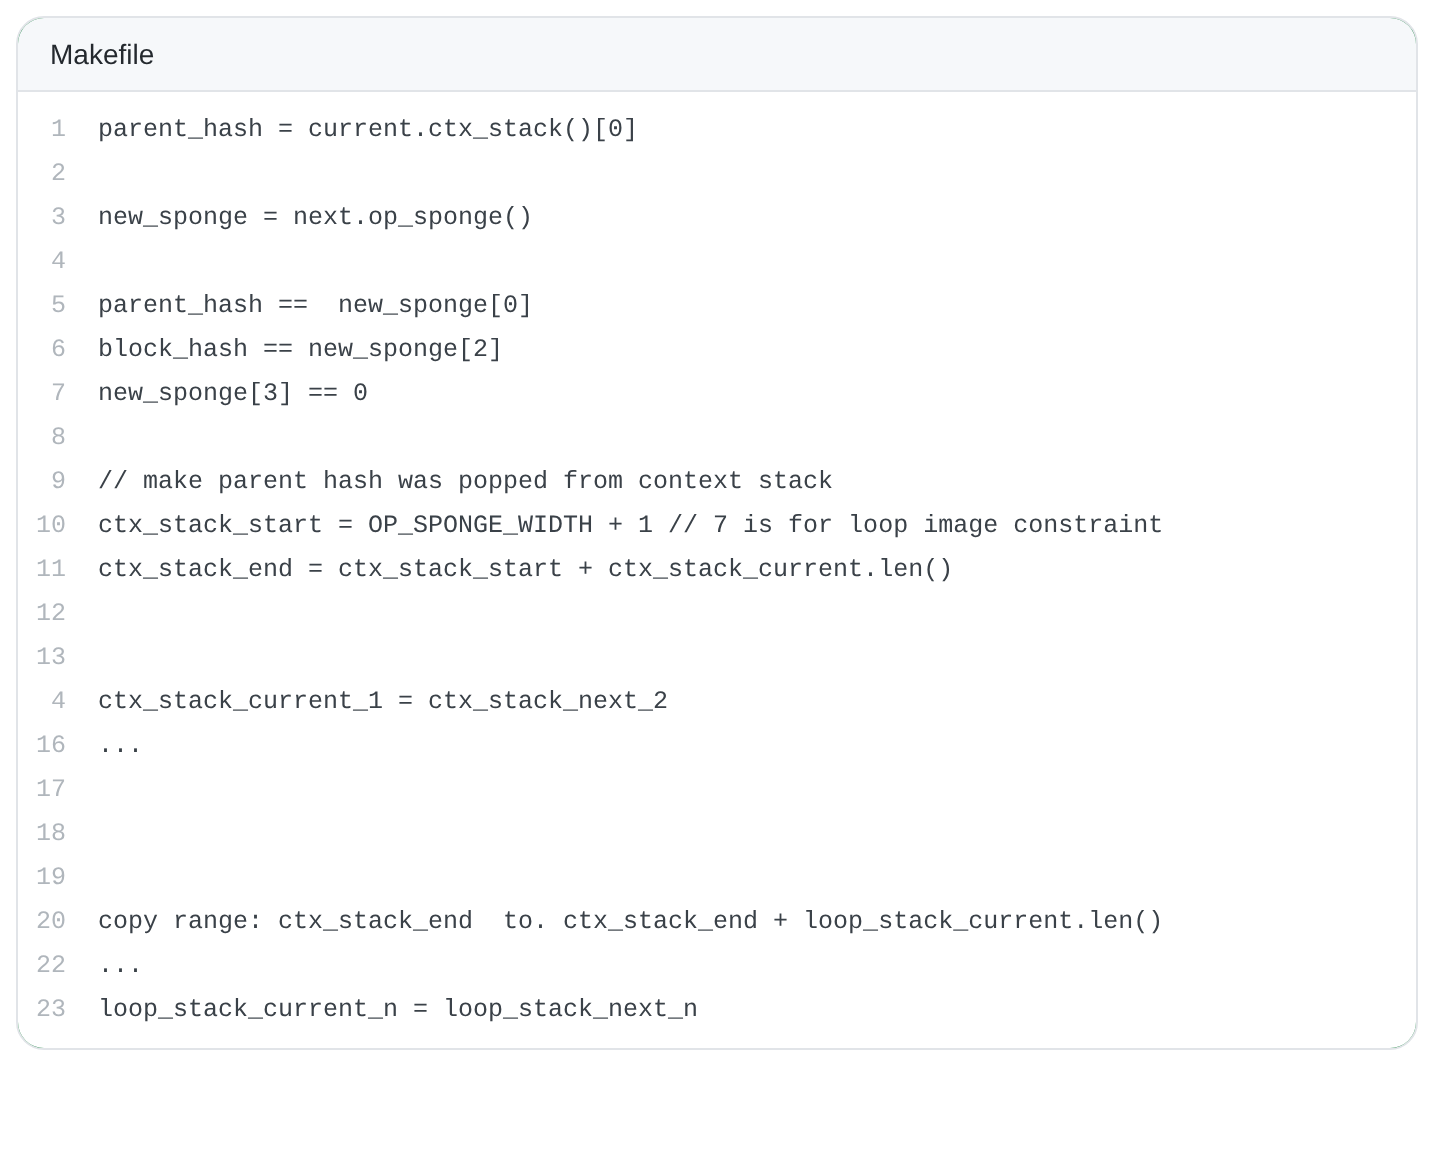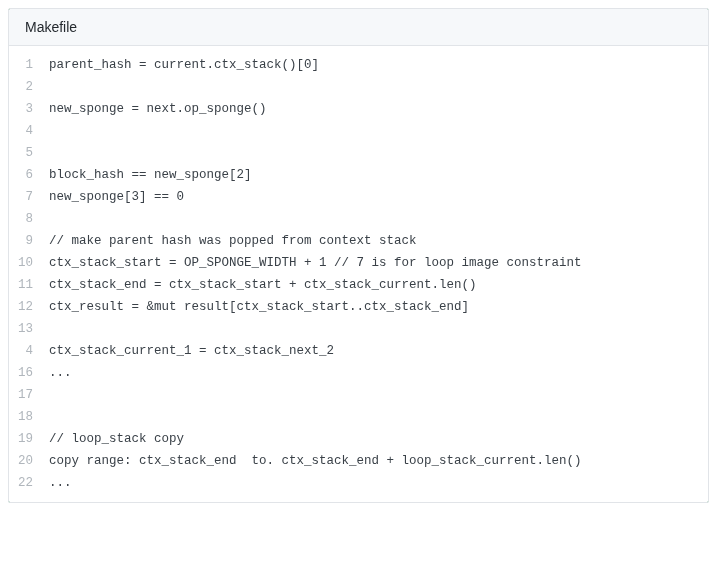--- a/index.html
+++ b/index.html
@@ -7,21 +7,21 @@
       padding: 0;
       box-sizing: border-box;
     }
     body {
       font-family: -apple-system, BlinkMacSystemFont, "Segoe UI", Helvetica, Arial, sans-serif;
       background: #ffffff;
       padding: 8px;
     }
     .code-block {
       border: 1px solid #e1e4e8;
-      border-radius: 2px;
+      border-radius: 14px;
       overflow: hidden;
       background: #15803d;
     }
     .code-header {
       background: #f6f8fa;
       padding: 10px 16px;
       font-size: 14px;
       color: #24292e;
       border-bottom: 1px solid #e1e4e8;
     }
@@ -54,30 +54,31 @@
 
 <div class="code-block">
   <div class="code-header">
     <span>Makefile</span>
   </div>
   <div class="code-body" id="code-body">
       <div class="code-line"><span class="line-number">1</span><span class="line-content">parent_hash = current.ctx_stack()[0]</span></div>
       <div class="code-line"><span class="line-number">2</span></div>
       <div class="code-line"><span class="line-number">3</span><span class="line-content">new_sponge = next.op_sponge()</span></div>
       <div class="code-line"><span class="line-number">4</span><span class="line-content"></span></div>
-      <div class="code-line"><span class="line-number">5</span></div>
+      <div class="code-line"><span class="line-number">5</span><span class="line-content">parent_hash ==  new_sponge[0]</span></div>
       <div class="code-line"><span class="line-number">6</span><span class="line-content">block_hash == new_sponge[2]</span></div>
       <div class="code-line"><span class="line-number">7</span><span class="line-content">new_sponge[3] == 0</span></div>
       <div class="code-line"><span class="line-number">8</span><span class="line-content"></span></div>
       <div class="code-line"><span class="line-number">9</span><span class="line-content">// make parent hash was popped from context stack</span></div>
       <div class="code-line"><span class="line-number">10</span><span class="line-content">ctx_stack_start = OP_SPONGE_WIDTH + 1 // 7 is for loop image constraint</span></div>
       <div class="code-line"><span class="line-number">11</span><span class="line-content">ctx_stack_end = ctx_stack_start + ctx_stack_current.len()</span></div>
-      <div class="code-line"><span class="line-number">12</span><span class="line-content">ctx_result = &amp;mut result[ctx_stack_start..ctx_stack_end]</span></div>
+      <div class="code-line"><span class="line-number">12</span></div>
       <div class="code-line"><span class="line-number">13</span><span class="line-content"></span></div>
       <div class="code-line"><span class="line-number">4</span><span class="line-content">ctx_stack_current_1 = ctx_stack_next_2</span></div>
       <div class="code-line"><span class="line-number">16</span><span class="line-content">...</span></div>
       <div class="code-line"><span class="line-number">17</span></div>
       <div class="code-line"><span class="line-number">18</span><span class="line-content"></span></div>
-      <div class="code-line"><span class="line-number">19</span><span class="line-content">// loop_stack copy</span></div>
+      <div class="code-line"><span class="line-number">19</span></div>
       <div class="code-line"><span class="line-number">20</span><span class="line-content">copy range: ctx_stack_end  to. ctx_stack_end + loop_stack_current.len()</span></div>
       <div class="code-line"><span class="line-number">22</span><span class="line-content">...</span></div>
+      <div class="code-line"><span class="line-number">23</span><span class="line-content">loop_stack_current_n = loop_stack_next_n</span></div>
     </div>
 </div>
 
 </body></html>

